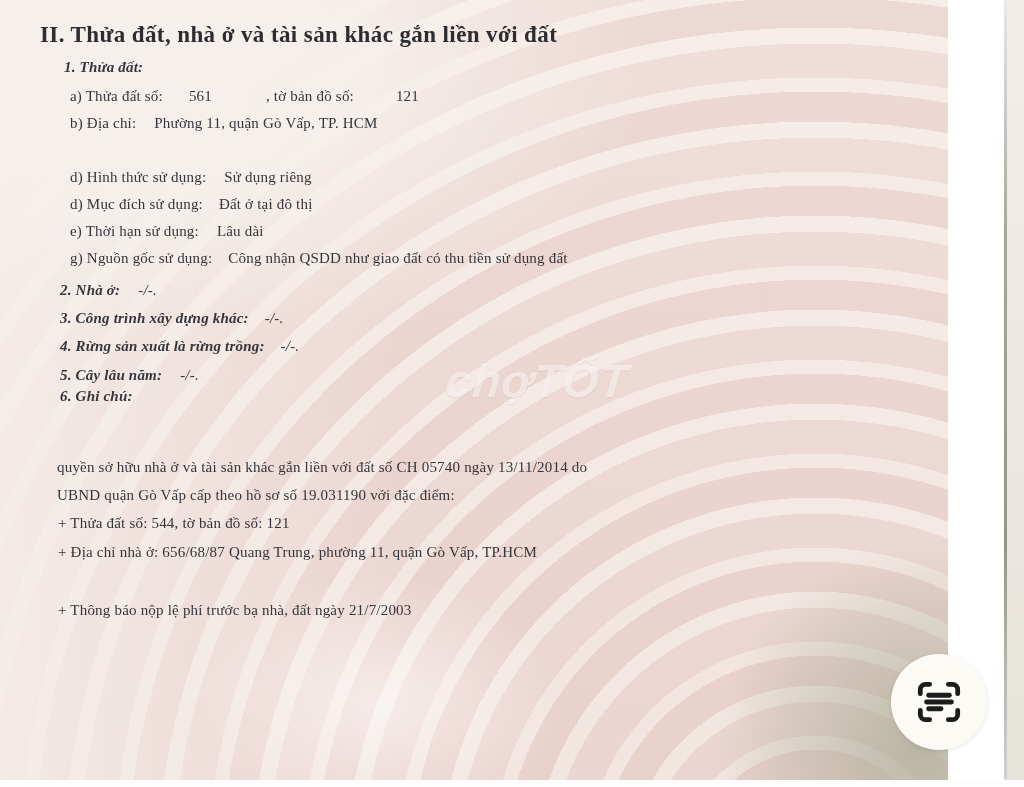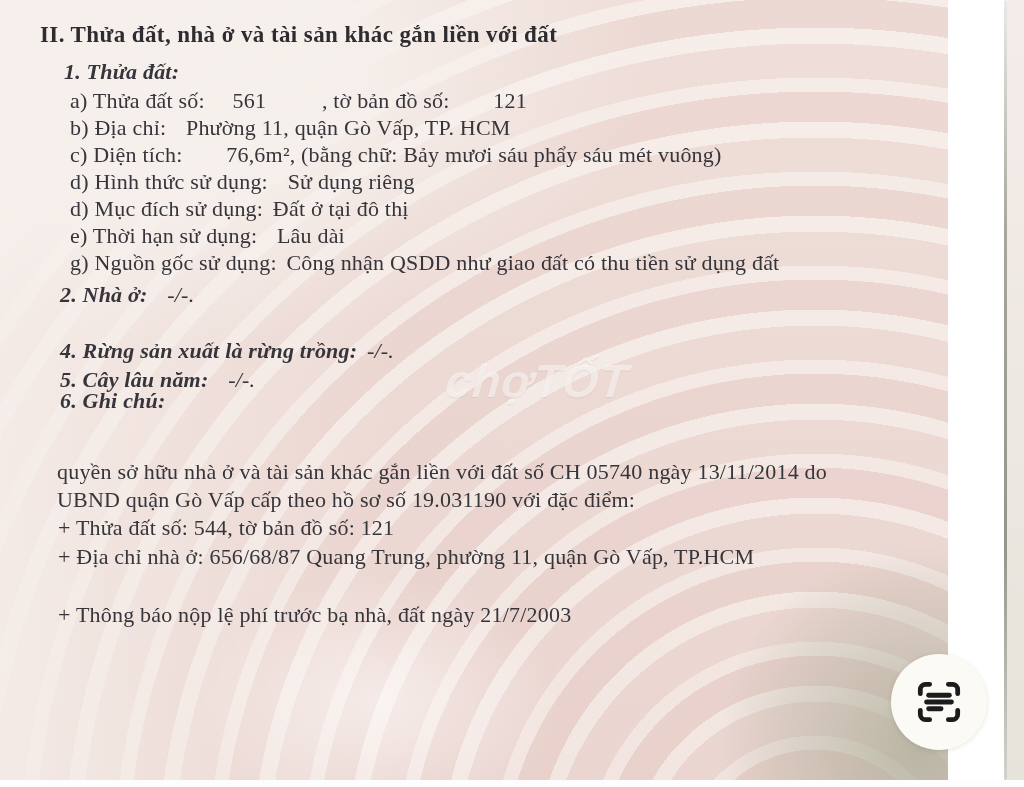--- a/index.html
+++ b/index.html
@@ -33,26 +33,26 @@
     background:linear-gradient(rgba(110,104,88,0.15), rgba(96,92,76,0.55) 30%, rgba(80,78,64,0.6) 70%, rgba(110,104,88,0.3));
     border-radius:2px;
   }
   .edge-strip{
     position:absolute;left:1007px;top:0;width:17px;height:780px;
     background:linear-gradient(rgba(236,221,216,0.55), rgba(210,205,188,0.55));
   }
   
   .ln{
     position:absolute;white-space:nowrap;
-    font-size:22px;color:#35353b;letter-spacing:0.2px;
+    font-size:15px;color:#35353b;letter-spacing:0.2px;
   }
   .head{font-weight:bold;font-size:23px;color:#2c2c31;letter-spacing:0.4px;}
   .bi{font-weight:bold;font-style:italic;}
   .it{font-style:italic;}
-  .g12{margin-left:4px;text-align:center;} .g14{margin-left:14px;} .g22{margin-left:22px;}
+  .g12{margin-left:12px;text-align:center;} .g14{margin-left:14px;} .g22{margin-left:22px;}
   .g38{margin-left:38px;} .g50{margin-left:50px;}
   
   .watermark{
     position:absolute;left:446px;top:354px;
     font-family:"Liberation Sans", sans-serif;
     font-style:italic;font-weight:bold;font-size:46px;letter-spacing:1px;
     color:rgba(255,255,255,0.55);
     text-shadow:0 1px 1px rgba(190,160,155,0.25);
     transform:skewX(-5deg);
   }
@@ -78,24 +78,20 @@
     <span class="g22">561</span>
     <span class="g50">, tờ bản đồ số:</span>
     <span class="g38">121</span>
   </div>
 
   <div class="ln" style="top:115px;left:70px">
     <span>b) Địa chỉ:</span>
     <span class="g14">Phường 11, quận Gò Vấp, TP. HCM</span>
   </div>
 
-  <div class="ln" style="top:142px;left:70px">
-    <span>c) Diện tích:</span>
-    <span class="g38">76,6m², (bằng chữ: Bảy mươi sáu phẩy sáu mét vuông)</span>
-  </div>
 
   <div class="ln" style="top:169px;left:70px">
     <span>d) Hình thức sử dụng:</span>
     <span class="g14">Sử dụng riêng</span>
   </div>
 
   <div class="ln" style="top:196px;left:70px">
     <span>d) Mục đích sử dụng:</span>
     <span class="g12">Đất ở tại đô thị</span>
   </div>
@@ -106,20 +102,24 @@
   </div>
 
   <div class="ln" style="top:250px;left:70px">
     <span>g) Nguồn gốc sử dụng:</span>
     <span class="g12">Công nhận QSDD như giao đất có thu tiền sử dụng đất</span>
   </div>
 
   <div class="ln" style="top:282px;left:60px">
     <span class="bi">2. Nhà ở:</span>
     <span class="g14 it">-/-.</span>
+  </div>
+  <div class="ln" style="top:310px;left:60px">
+    <span class="bi">3. Công trình xây dựng khác:</span>
+    <span class="g12 it">-/-.</span>
   </div>
   <div class="ln" style="top:338px;left:60px">
     <span class="bi">4. Rừng sản xuất là rừng trồng:</span>
     <span class="g12 it">-/-.</span>
   </div>
   <div class="ln" style="top:367px;left:60px">
     <span class="bi">5. Cây lâu năm:</span>
     <span class="g14 it">-/-.</span>
   </div>
   <div class="ln" style="top:388px;left:60px">

